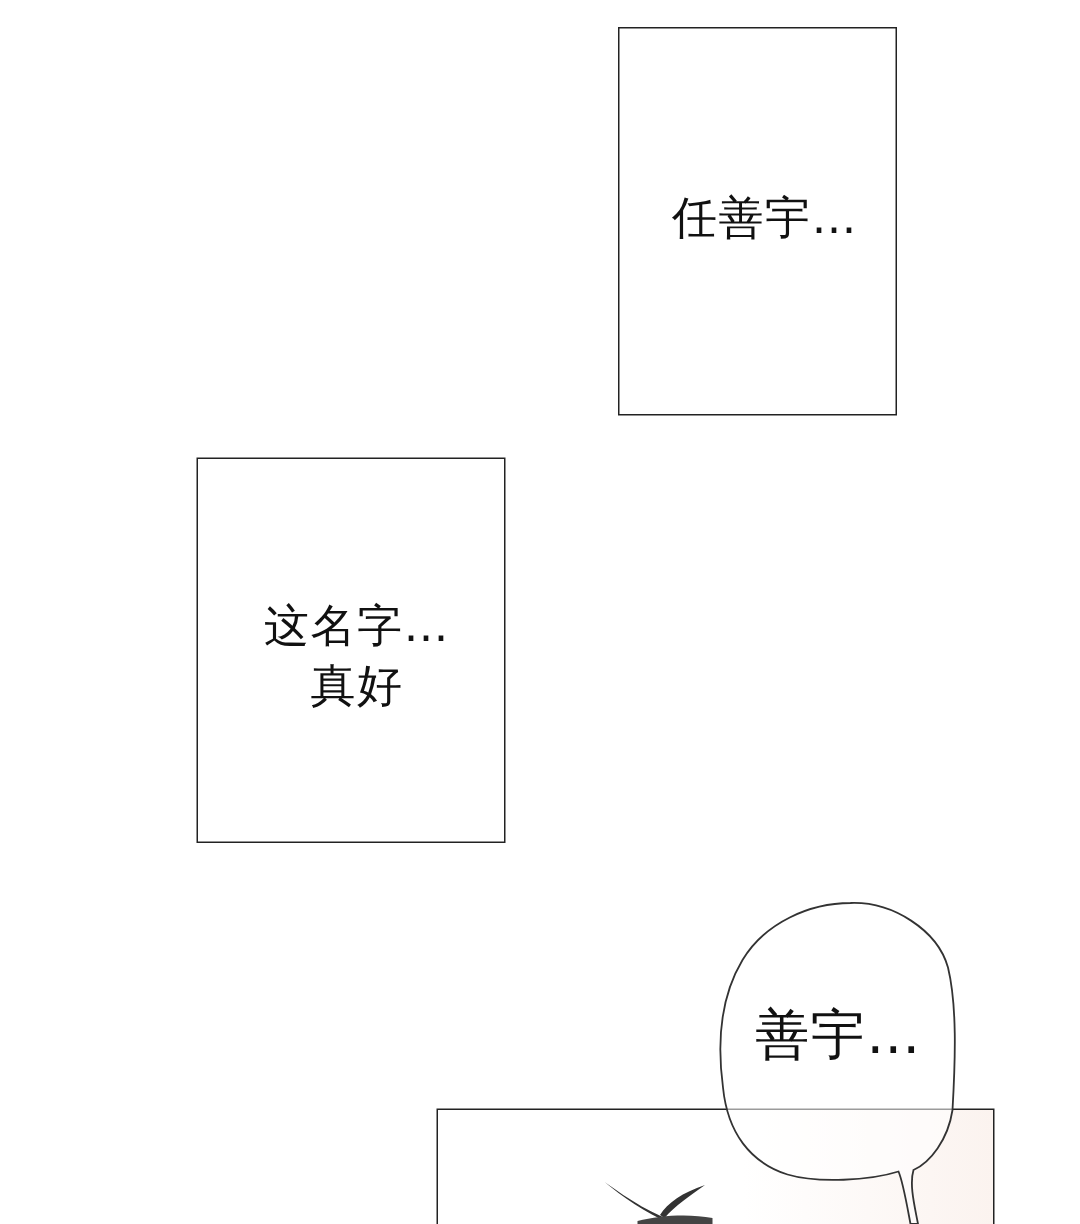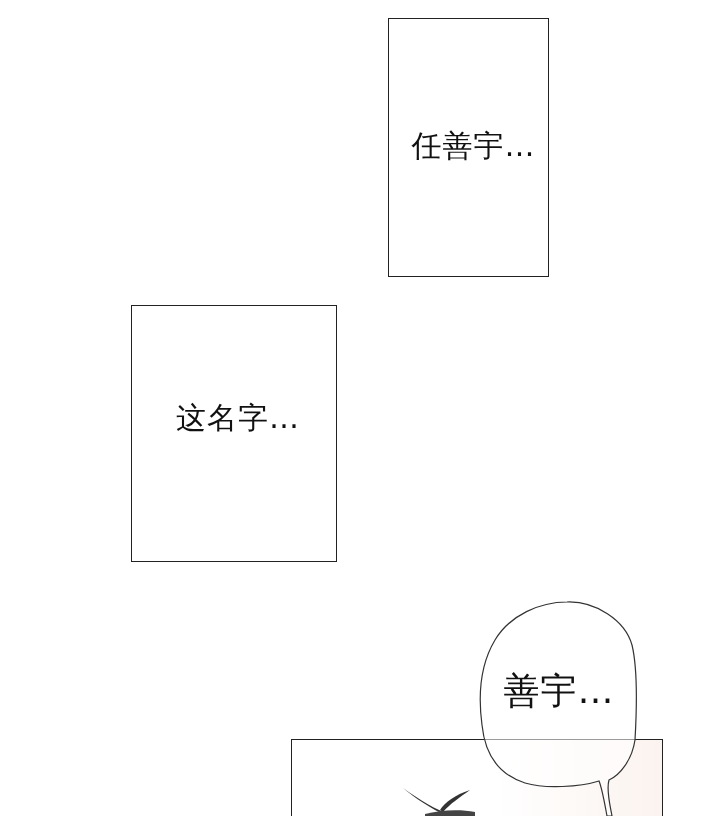--- a/index.html
+++ b/index.html
@@ -13,21 +13,21 @@
       border: 1.5px solid #222;
       background: #fff;
       box-sizing: border-box;
     }
     .caption {
       position: absolute; left: 0; right: 0;
       text-align: center; color: #111;
       font-size: 30px; line-height: 40px;
       letter-spacing: 1px;
     }
-    #panel1 { left: 388px; top: 18px; width: 161px; height: 259px; }
+    #panel1 { left: 412px; top: 18px; width: 186px; height: 259px; }
     #panel1 .caption { top: 107px; left: 10px; }
     #panel2 { left: 131px; top: 305px; width: 206px; height: 257px; }
     #panel2 .caption { top: 92px; left: 8px; }
     #panel3 {
       left: 291px; top: 739px; width: 372px; height: 100px;
       background: linear-gradient(90deg, #ffffff 0%, #ffffff 55%, #fbf3ef 100%);
       overflow: hidden;
     }
     .bubble-svg { position: absolute; left: 470px; top: 595px; width: 175px; height: 221px; overflow: visible; }
     .bubble-text {
@@ -40,20 +40,21 @@
 </head>
 <body>
 
 <div class="panel" id="panel1">
   <div class="caption">任善宇…</div>
 </div>
 
 <div class="panel" id="panel2">
   <div class="caption">
     <div>这名字…</div>
+    <div>真好</div>
   </div>
 </div>
 
 <div class="panel" id="panel3"></div>
 
 <svg class="hair-svg" viewBox="0 0 100 36">
   <path d="M8 8 C 25 20, 40 30, 60 36 L 52 36 C 35 28, 20 18, 8 8 Z" fill="#333"></path>
   <path d="M75 10 C 60 15, 50 22, 45 30 L 48 32 C 55 24, 65 17, 75 10 Z" fill="#333"></path>
   <path d="M30 34 C 45 30, 65 29, 80 32 L 80 36 L 30 36 Z" fill="#444"></path>
 </svg>

